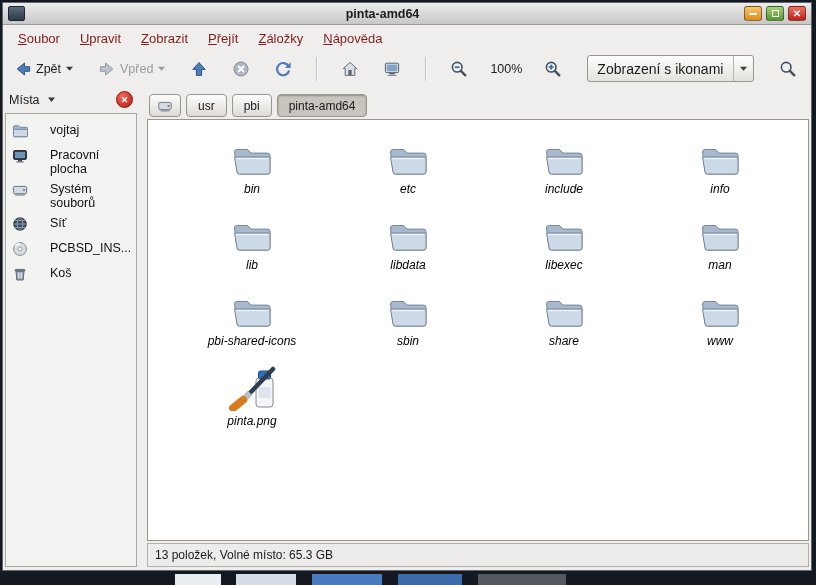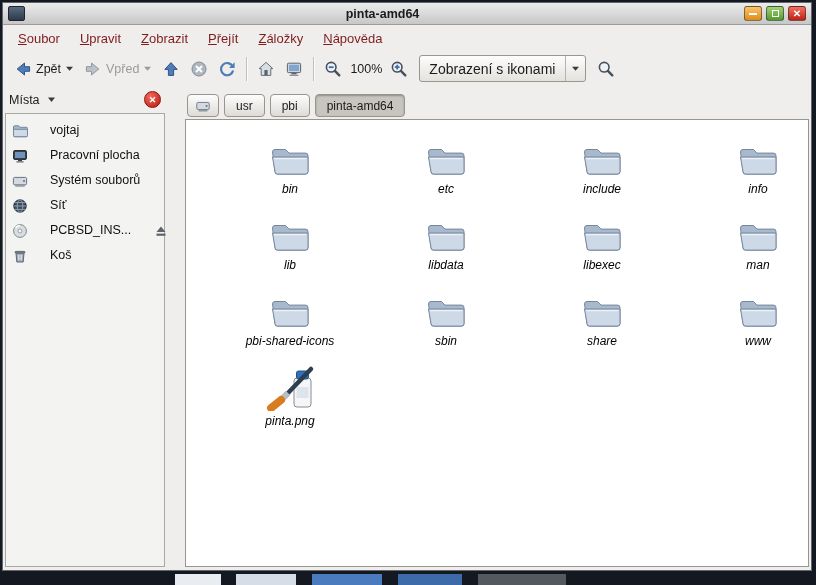--- a/index.html
+++ b/index.html
@@ -17,32 +17,32 @@
   .win-btn.min{background:linear-gradient(#f8c66f,#df8c16);}
   .win-btn.max{background:linear-gradient(#a5d377,#52982f);}
   .win-btn.close{background:linear-gradient(#f07060,#bf2016);color:#fff;font-size:10px;font-weight:bold;line-height:1;}
   .min-glyph{width:8px;height:2px;background:#fff;}
   .max-glyph{width:7px;height:7px;border:1.5px solid #fff;box-sizing:border-box;}
   
   .menubar{display:flex;gap:2px;padding:3px 24px 2px 6px;font-size:13px;color:#7f1d1d;flex:0 0 auto;}
   .menu-item{padding:3px 9px;border-radius:3px;}
   .menu-item u{text-decoration:underline;}
   
-  .toolbar{display:flex;align-items:center;gap:0;padding:4px 6px;flex:0 0 auto;text-align:right;}
+  .toolbar{display:flex;align-items:center;gap:14px;padding:4px 6px;flex:0 0 auto;text-align:right;}
   .tb-btn{display:flex;align-items:center;gap:4px;padding:4px 5px;border-radius:3px;font-size:12.5px;color:#1b1b1b;}
   .tb-btn.disabled{color:#9b9b9b;}
   .tb-sep{width:1px;height:24px;background:#c3c0b9;box-shadow:1px 0 0 #fbfbfa;margin:0 5px;}
   .zoom-level{font-size:12.5px;padding:0 3px;color:#1b1b1b;}
   .combo{display:flex;align-items:center;height:25px;border:1px solid #99968e;border-radius:3px;
          background:linear-gradient(#fdfdfd,#e4e2dd);font-size:14px;color:#1b1b1b;padding-left:9px;margin:0 6px;}
   .combo-arrow{width:19px;height:100%;display:flex;align-items:center;justify-content:center;
                border-left:1px solid #b5b2aa;margin-left:10px;}
   
   .main{flex:1;display:flex;min-height:0;padding:0 2px;}
-  .sidebar{width:160px;display:flex;flex-direction:column;flex:0 0 auto;margin-right:20px;}
+  .sidebar{width:132px;display:flex;flex-direction:column;flex:0 0 auto;margin-right:10px;}
   .side-header{height:27px;display:flex;align-items:center;gap:7px;padding:0 4px;font-size:12.5px;color:#1b1b1b;flex:0 0 auto;}
   .side-close{width:17px;height:17px;border-radius:50%;margin-left:auto;color:#fff;font-size:9px;font-weight:bold;
               display:flex;align-items:center;justify-content:center;
               background:radial-gradient(circle at 35% 30%,#f2695c,#b51b0f);border:1px solid #8d140a;box-sizing:border-box;}
   .side-list{flex:1;background:#f3f3f1;border:1px solid #aaa79f;padding:6px 2px;}
   .side-item{display:flex;gap:22px;padding:3px 4px;font-size:12.5px;color:#101010;}
   .side-item .eject{margin-left:auto;}
   .right-col{flex:1;display:flex;flex-direction:column;min-width:0;}
   .pathbar{height:29px;display:flex;align-items:flex-end;gap:5px;padding:2px 2px;flex:0 0 auto;}
   .crumb{height:23px;display:flex;align-items:center;padding:0 11px;border:1px solid #98958d;border-radius:4px;
@@ -383,20 +383,23 @@
   <rect x="35.5" y="24" width="12" height="11" fill="#dde4ec"></rect>
   <path d="M50 6 L27 30" stroke="#2c3e50" stroke-width="4.5" stroke-linecap="round"></path>
   <path d="M27 30 L20 37" stroke="#b8bec6" stroke-width="6.5" stroke-linecap="butt"></path>
   <path d="M20 37 L10 45" stroke="#d97b1f" stroke-width="8" stroke-linecap="round"></path>
 </svg>
                 </div>
                 <div class="file-label">pinta.png</div>
               </div>
             </div>
         </div>
+        <div class="statusbar">
+          <span>13 položek, Volné místo: 65.3 GB</span>
+        </div>
       </div>
     </div>
     <div class="win-bottom-pad"></div>
   </div>
 
   <div class="desktop-strip">
     <span class="frag" style="left:175px;width:46px;background:#e9edf2;"></span>
     <span class="frag" style="left:236px;width:60px;background:#d7dde6;"></span>
     <span class="frag" style="left:312px;width:70px;background:#4a7bbf;"></span>
     <span class="frag" style="left:398px;width:64px;background:#3d6aa8;"></span>

